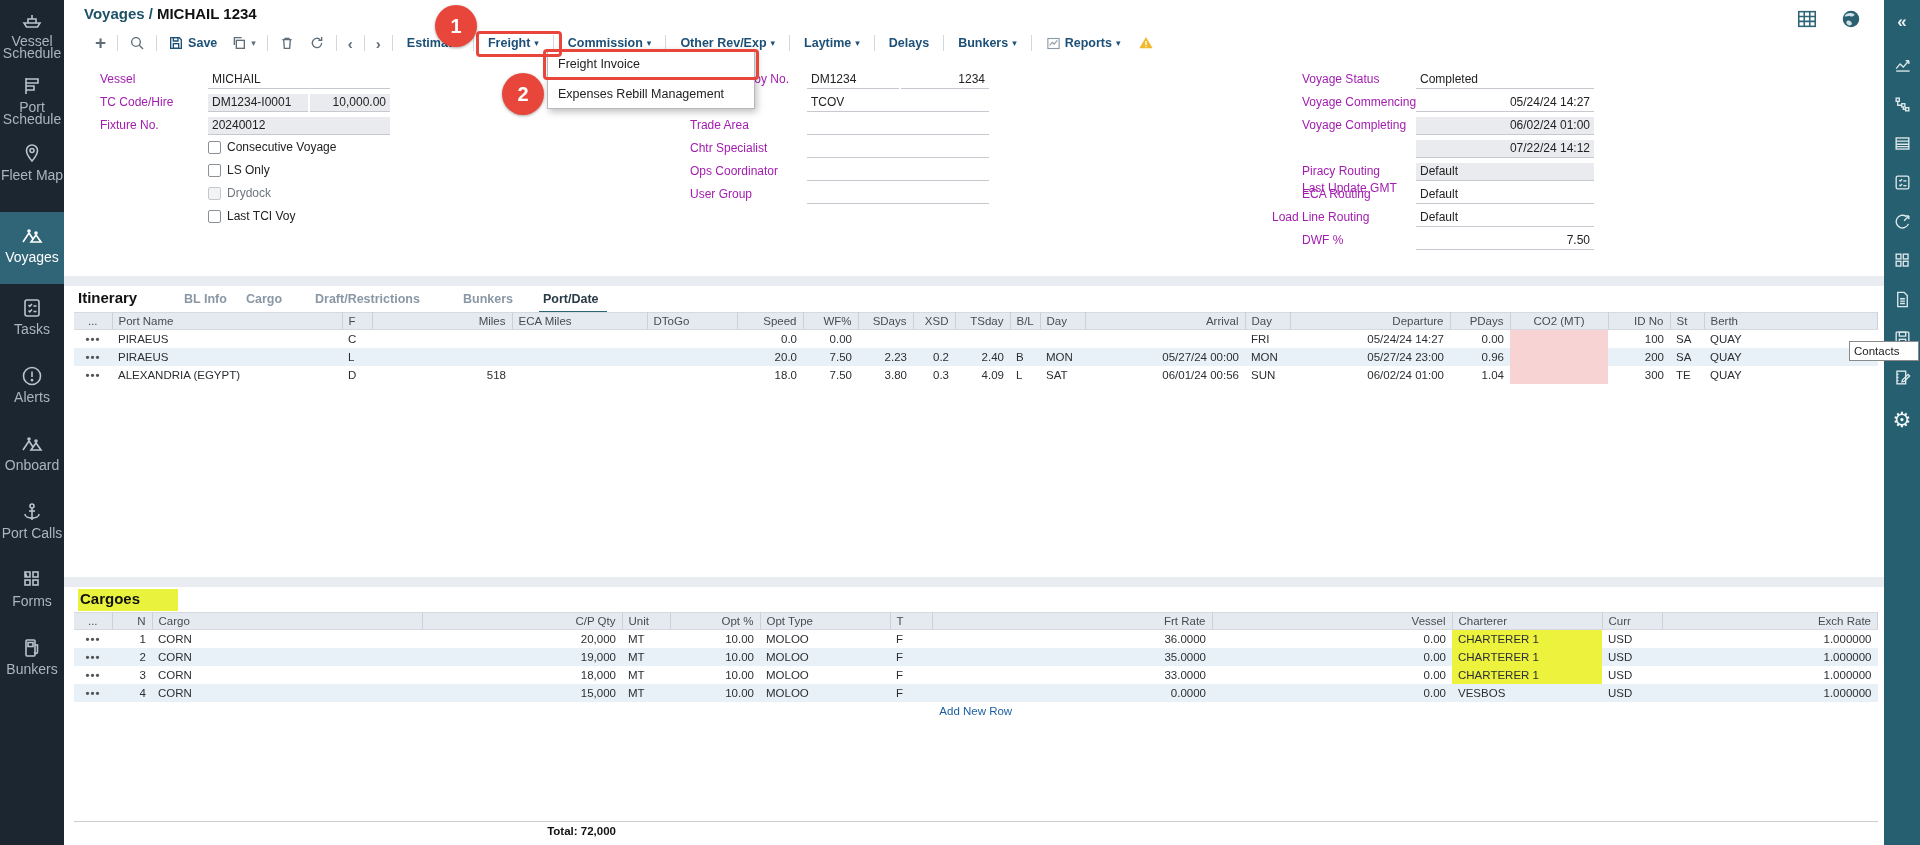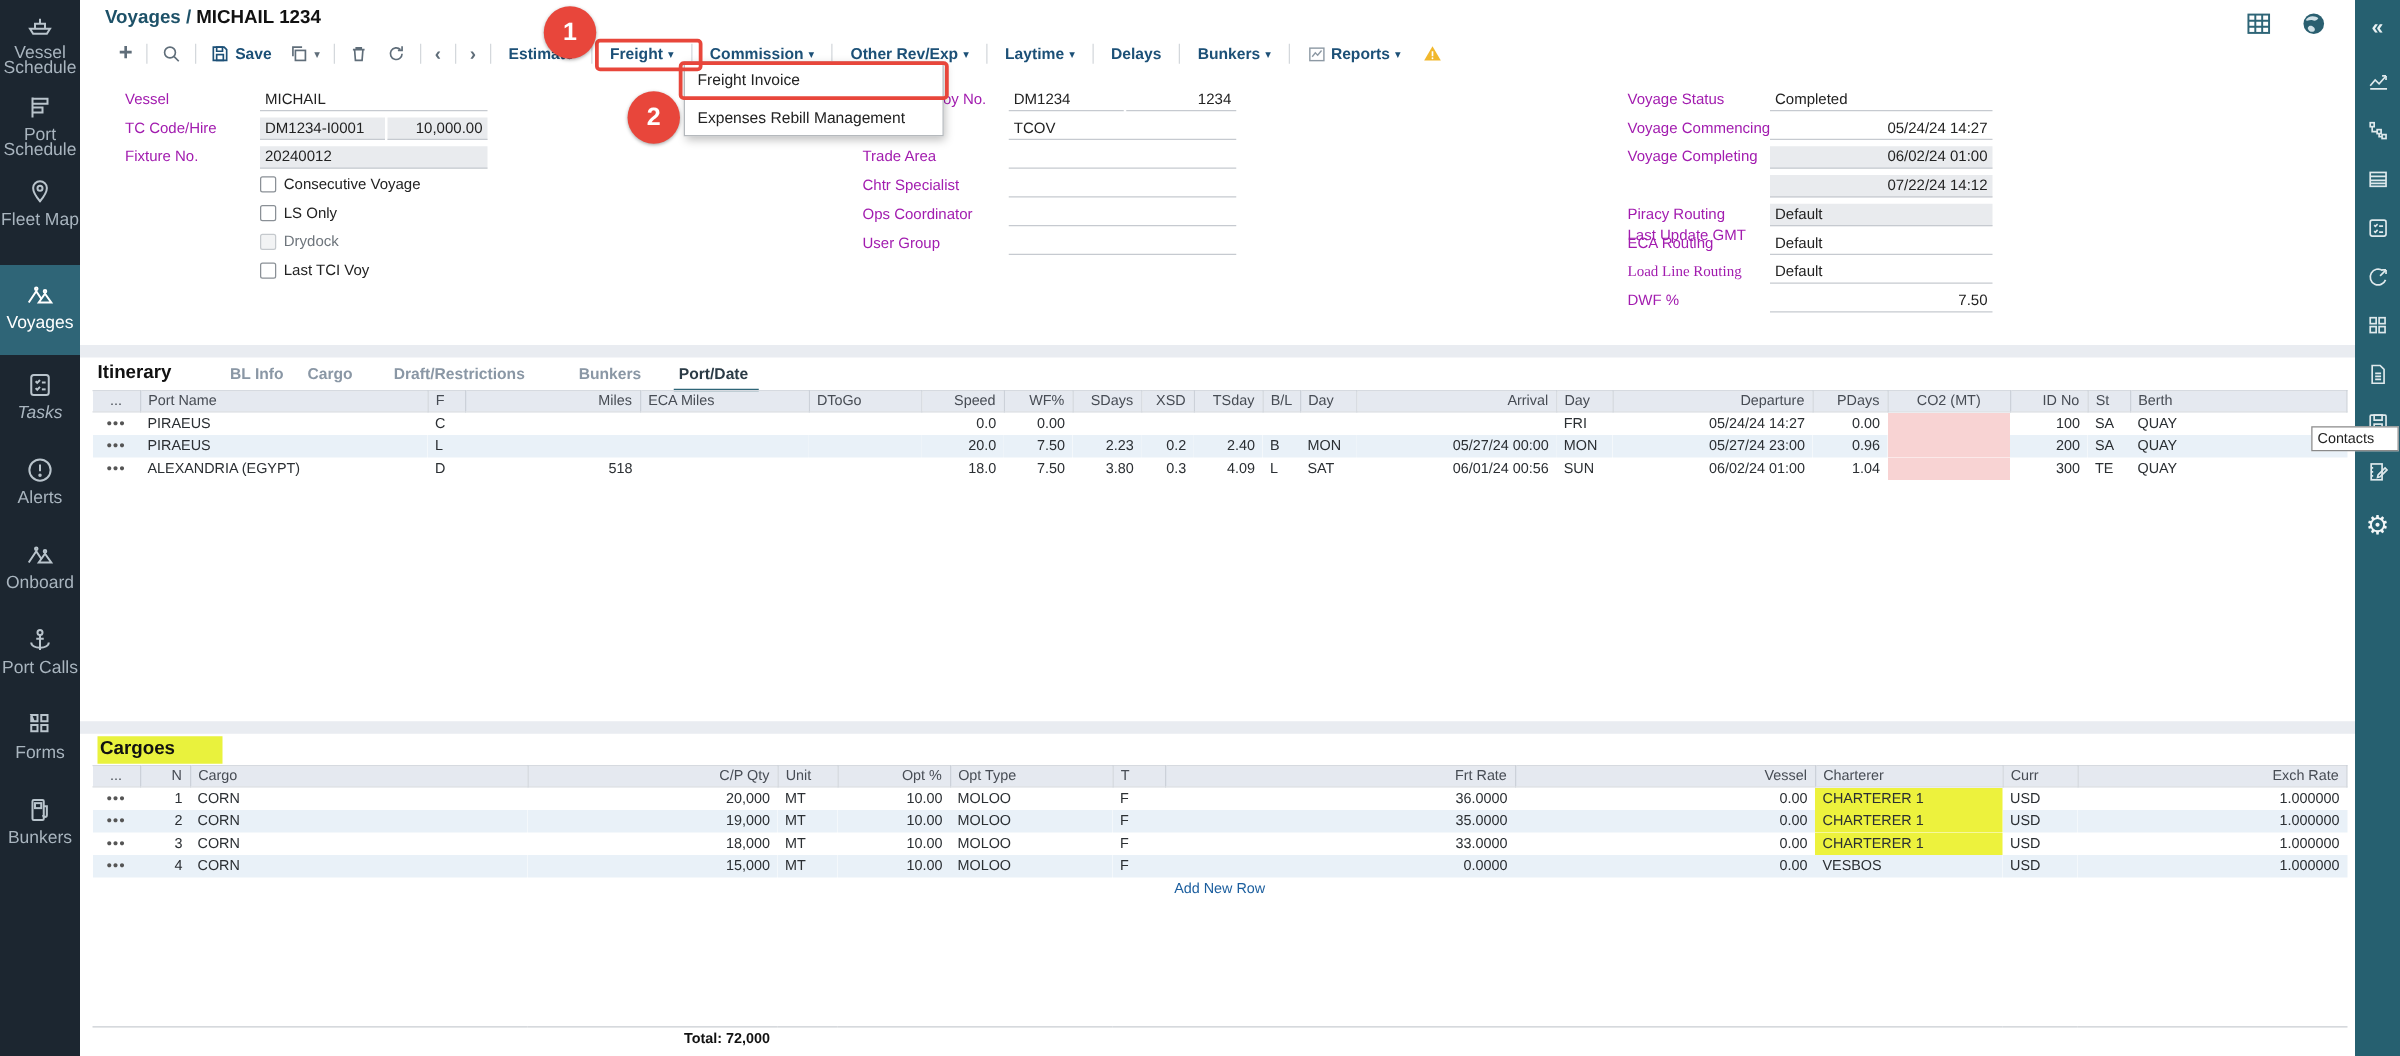--- a/index.html
+++ b/index.html
@@ -132,21 +132,21 @@
     <span class="ic">
         <svg viewBox="0 0 24 24" fill="none" stroke="currentColor" stroke-width="1.6">
           <path d="M3 18L9 9l4 6"></path>
           <path d="M11 18l5-7 5 7z"></path>
           <circle cx="9" cy="7" r="1"></circle>
           <circle cx="16" cy="9" r="1"></circle>
         </svg>
       </span>
     <span class="lbl">Voyages</span>
   </div>
-  <div class="lsb-item" style="top:296px;font-style:italic;">
+  <div class="lsb-item" style="top:296px;">
     <span class="ic">
         <svg viewBox="0 0 24 24" fill="none" stroke="currentColor" stroke-width="1.6">
           <rect x="5" y="4" width="14" height="16" rx="2"></rect>
           <path d="M8.5 9l1.3 1.3L12 8"></path>
           <path d="M13.5 10h3"></path>
           <path d="M8.5 14.5l1.3 1.3 2.2-2.3"></path>
           <path d="M13.5 15.5h3"></path>
         </svg>
       </span>
     <span class="lbl">Tasks</span>
@@ -433,21 +433,21 @@
   <div class="flabel" style="left:1238px; top:94px;">Voyage Commencing</div>
   <div class="fval r" style="left:1352px; top:94px; width:178px;">05/24/24 14:27</div>
   <div class="flabel" style="left:1238px; top:117px;">Voyage Completing</div>
   <div class="fval grey r" style="left:1352px; top:117px; width:178px;">06/02/24 01:00</div>
   <div class="flabel" style="left:1238px; top:140px;margin-top:40px;">Last Update GMT</div>
   <div class="fval grey r" style="left:1352px; top:140px; width:178px;">07/22/24 14:12</div>
   <div class="flabel" style="left:1238px; top:163px;">Piracy Routing</div>
   <div class="fval grey" style="left:1352px; top:163px; width:178px;">Default</div>
   <div class="flabel" style="left:1238px; top:186px;">ECA Routing</div>
   <div class="fval" style="left:1352px; top:186px; width:178px;">Default</div>
-  <div class="flabel" style="left:1238px; top:209px;font-family:Liberation Serif, serif;">Load Line Routing</div>
+  <div class="flabel" style="left:1208px; top:209px;">Load Line Routing</div>
   <div class="fval" style="left:1352px; top:209px; width:178px;">Default</div>
   <div class="flabel" style="left:1238px; top:232px;">DWF %</div>
   <div class="fval r" style="left:1352px; top:232px; width:178px;">7.50</div>
 
   <div class="band" style="top:276px;"></div>
 
   <div class="sec-title" style="left:14px; top:289px;text-align:center;">Itinerary</div>
   <div class="tab" style="left:120px; top:292px;">BL Info</div>
   <div class="tab" style="left:182px; top:292px;">Cargo</div>
   <div class="tab" style="left:251px; top:292px;">Draft/Restrictions</div>

